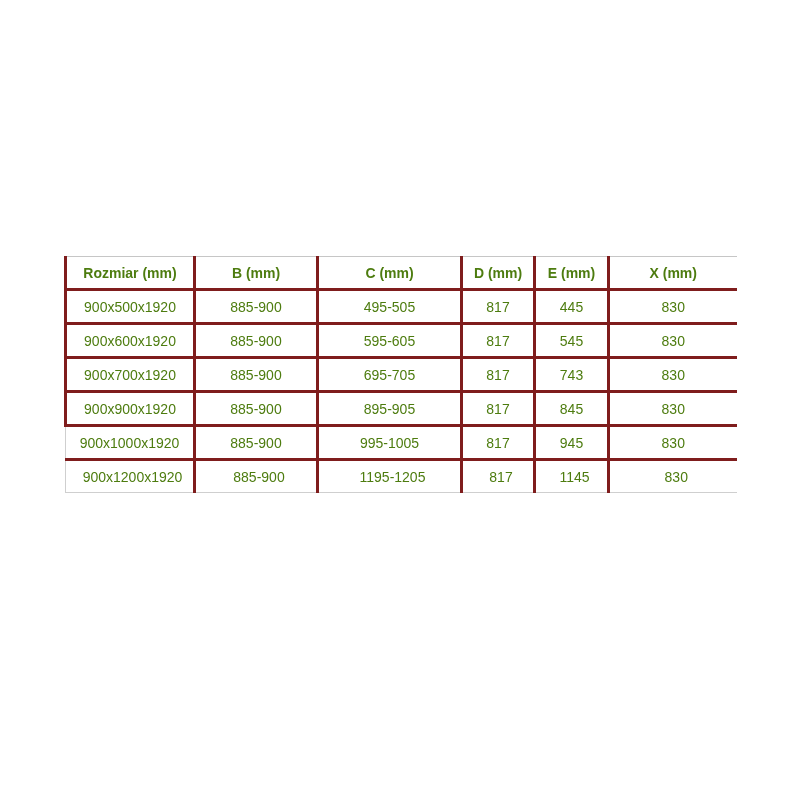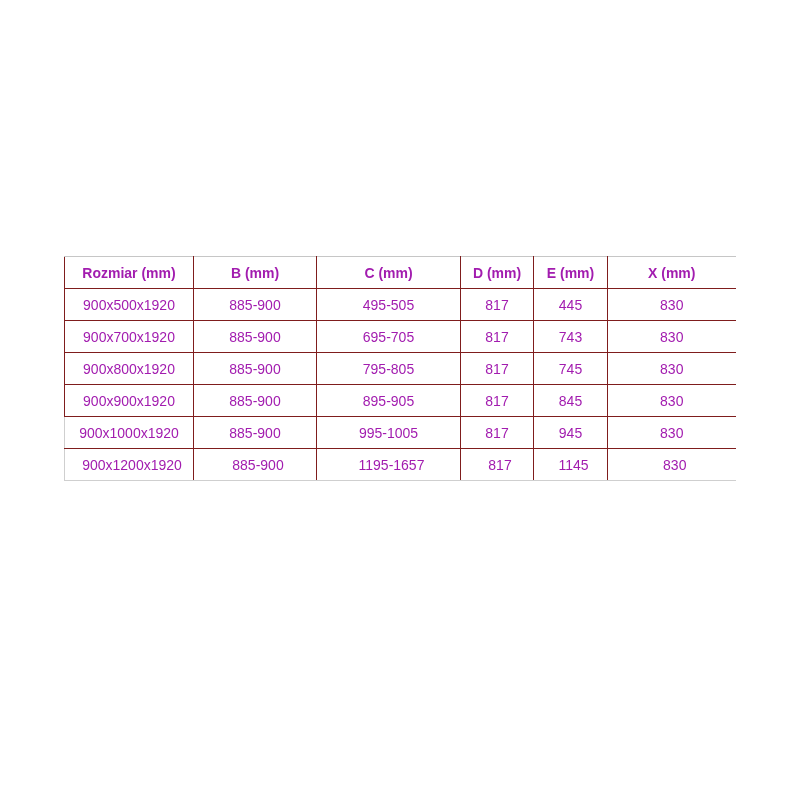--- a/index.html
+++ b/index.html
@@ -16,25 +16,25 @@
   }
   table.dims {
     position: absolute;
     left: 64px;
     top: 256px;
     width: 671px;
     border-collapse: collapse;
     table-layout: fixed;
     font-family: "Liberation Sans", sans-serif;
     font-size: 14px;
-    color: #a21caf;
+    color: #4d7c0f;
     background: #ffffff;
   }
   .dims th, .dims td {
-    border: 1px solid #7f1d1d;
+    border: 3px solid #7f1d1d;
     text-align: center;
     vertical-align: middle;
     height: 31px;
     padding: 0;
     overflow: hidden;
     white-space: nowrap;
   }
   .dims th {
     font-weight: bold;
   }
@@ -90,33 +90,33 @@
     <tbody>
       <tr>
         <td>900x500x1920</td>
         <td>885-900</td>
         <td>495-505</td>
         <td>817</td>
         <td>445</td>
         <td>830</td>
       </tr>
       <tr>
+        <td>900x600x1920</td>
+        <td>885-900</td>
+        <td>595-605</td>
+        <td>817</td>
+        <td>545</td>
+        <td>830</td>
+      </tr>
+      <tr>
         <td>900x700x1920</td>
         <td>885-900</td>
         <td>695-705</td>
         <td>817</td>
         <td>743</td>
-        <td>830</td>
-      </tr>
-      <tr>
-        <td>900x800x1920</td>
-        <td>885-900</td>
-        <td>795-805</td>
-        <td>817</td>
-        <td>745</td>
         <td>830</td>
       </tr>
       <tr>
         <td>900x900x1920</td>
         <td>885-900</td>
         <td>895-905</td>
         <td>817</td>
         <td>845</td>
         <td>830</td>
       </tr>
@@ -124,20 +124,20 @@
         <td>900x1000x1920</td>
         <td>885-900</td>
         <td>995-1005</td>
         <td>817</td>
         <td>945</td>
         <td>830</td>
       </tr>
       <tr class="faint-left">
         <td>900x1200x1920</td>
         <td>885-900</td>
-        <td>1195-1657</td>
+        <td>1195-1205</td>
         <td>817</td>
         <td>1145</td>
         <td>830</td>
       </tr>
     </tbody>
   </table>
 </div>
 
 </body></html>

